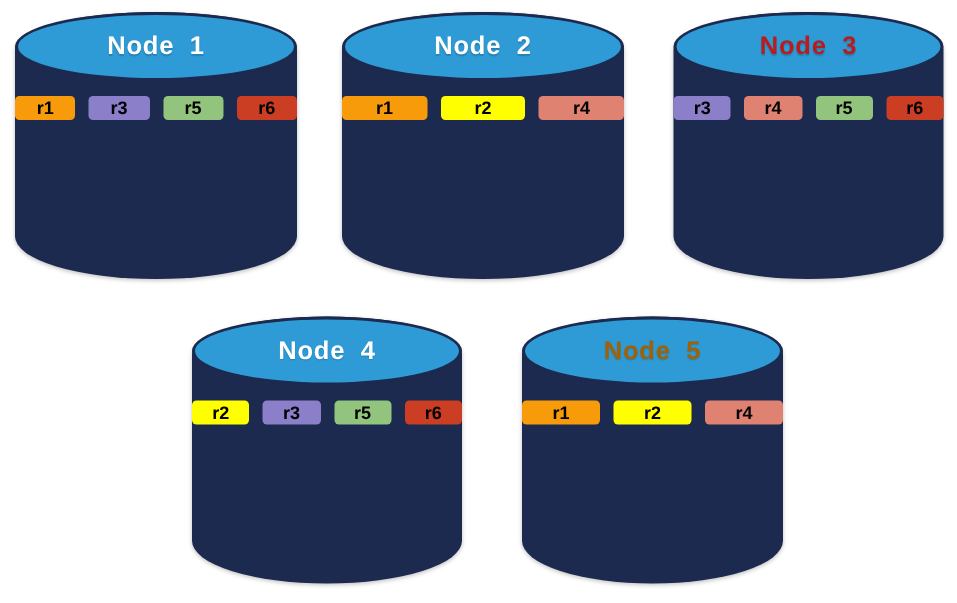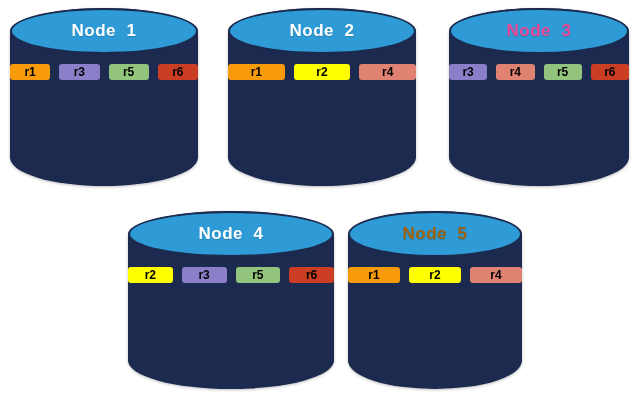--- a/index.html
+++ b/index.html
@@ -117,29 +117,29 @@
       <div class="node-label" style="color: rgb(255, 255, 255);">Node  2</div>
       <div class="records">
         <div class="record" style="background: rgb(247, 155, 10);">r1</div>
         <div class="record" style="background: rgb(255, 255, 0);">r2</div>
         <div class="record" style="background: rgb(224, 130, 114);">r4</div>
       </div>
     </div>
     <div class="node" style="left: 449px; top: 8px; width: 180px; height: 178px;">
       <div class="cyl-body" style="background: rgb(27, 42, 78);"></div>
       <div class="cyl-top" style="background: rgb(46, 155, 214); border-color: rgb(27, 42, 78);"></div>
-      <div class="node-label" style="color: #ec4899;">Node  3</div>
+      <div class="node-label" style="color: #b91c1c;">Node  3</div>
       <div class="records">
         <div class="record" style="background: rgb(139, 127, 201);">r3</div>
         <div class="record" style="background: rgb(224, 130, 114);">r4</div>
         <div class="record" style="background: rgb(146, 196, 125);">r5</div>
         <div class="record" style="background: rgb(204, 62, 35);">r6</div>
       </div>
     </div>
-    <div class="node" style="left: 128px; top: 211px; width: 206px; height: 178px;">
+    <div class="node" style="left: 128px; top: 211px; width: 180px; height: 178px;">
       <div class="cyl-body" style="background: rgb(27, 42, 78);"></div>
       <div class="cyl-top" style="background: rgb(46, 155, 214); border-color: rgb(27, 42, 78);"></div>
       <div class="node-label" style="color: rgb(255, 255, 255);">Node  4</div>
       <div class="records">
         <div class="record" style="background: rgb(255, 255, 0);">r2</div>
         <div class="record" style="background: rgb(139, 127, 201);">r3</div>
         <div class="record" style="background: rgb(146, 196, 125);">r5</div>
         <div class="record" style="background: rgb(204, 62, 35);">r6</div>
       </div>
     </div>

